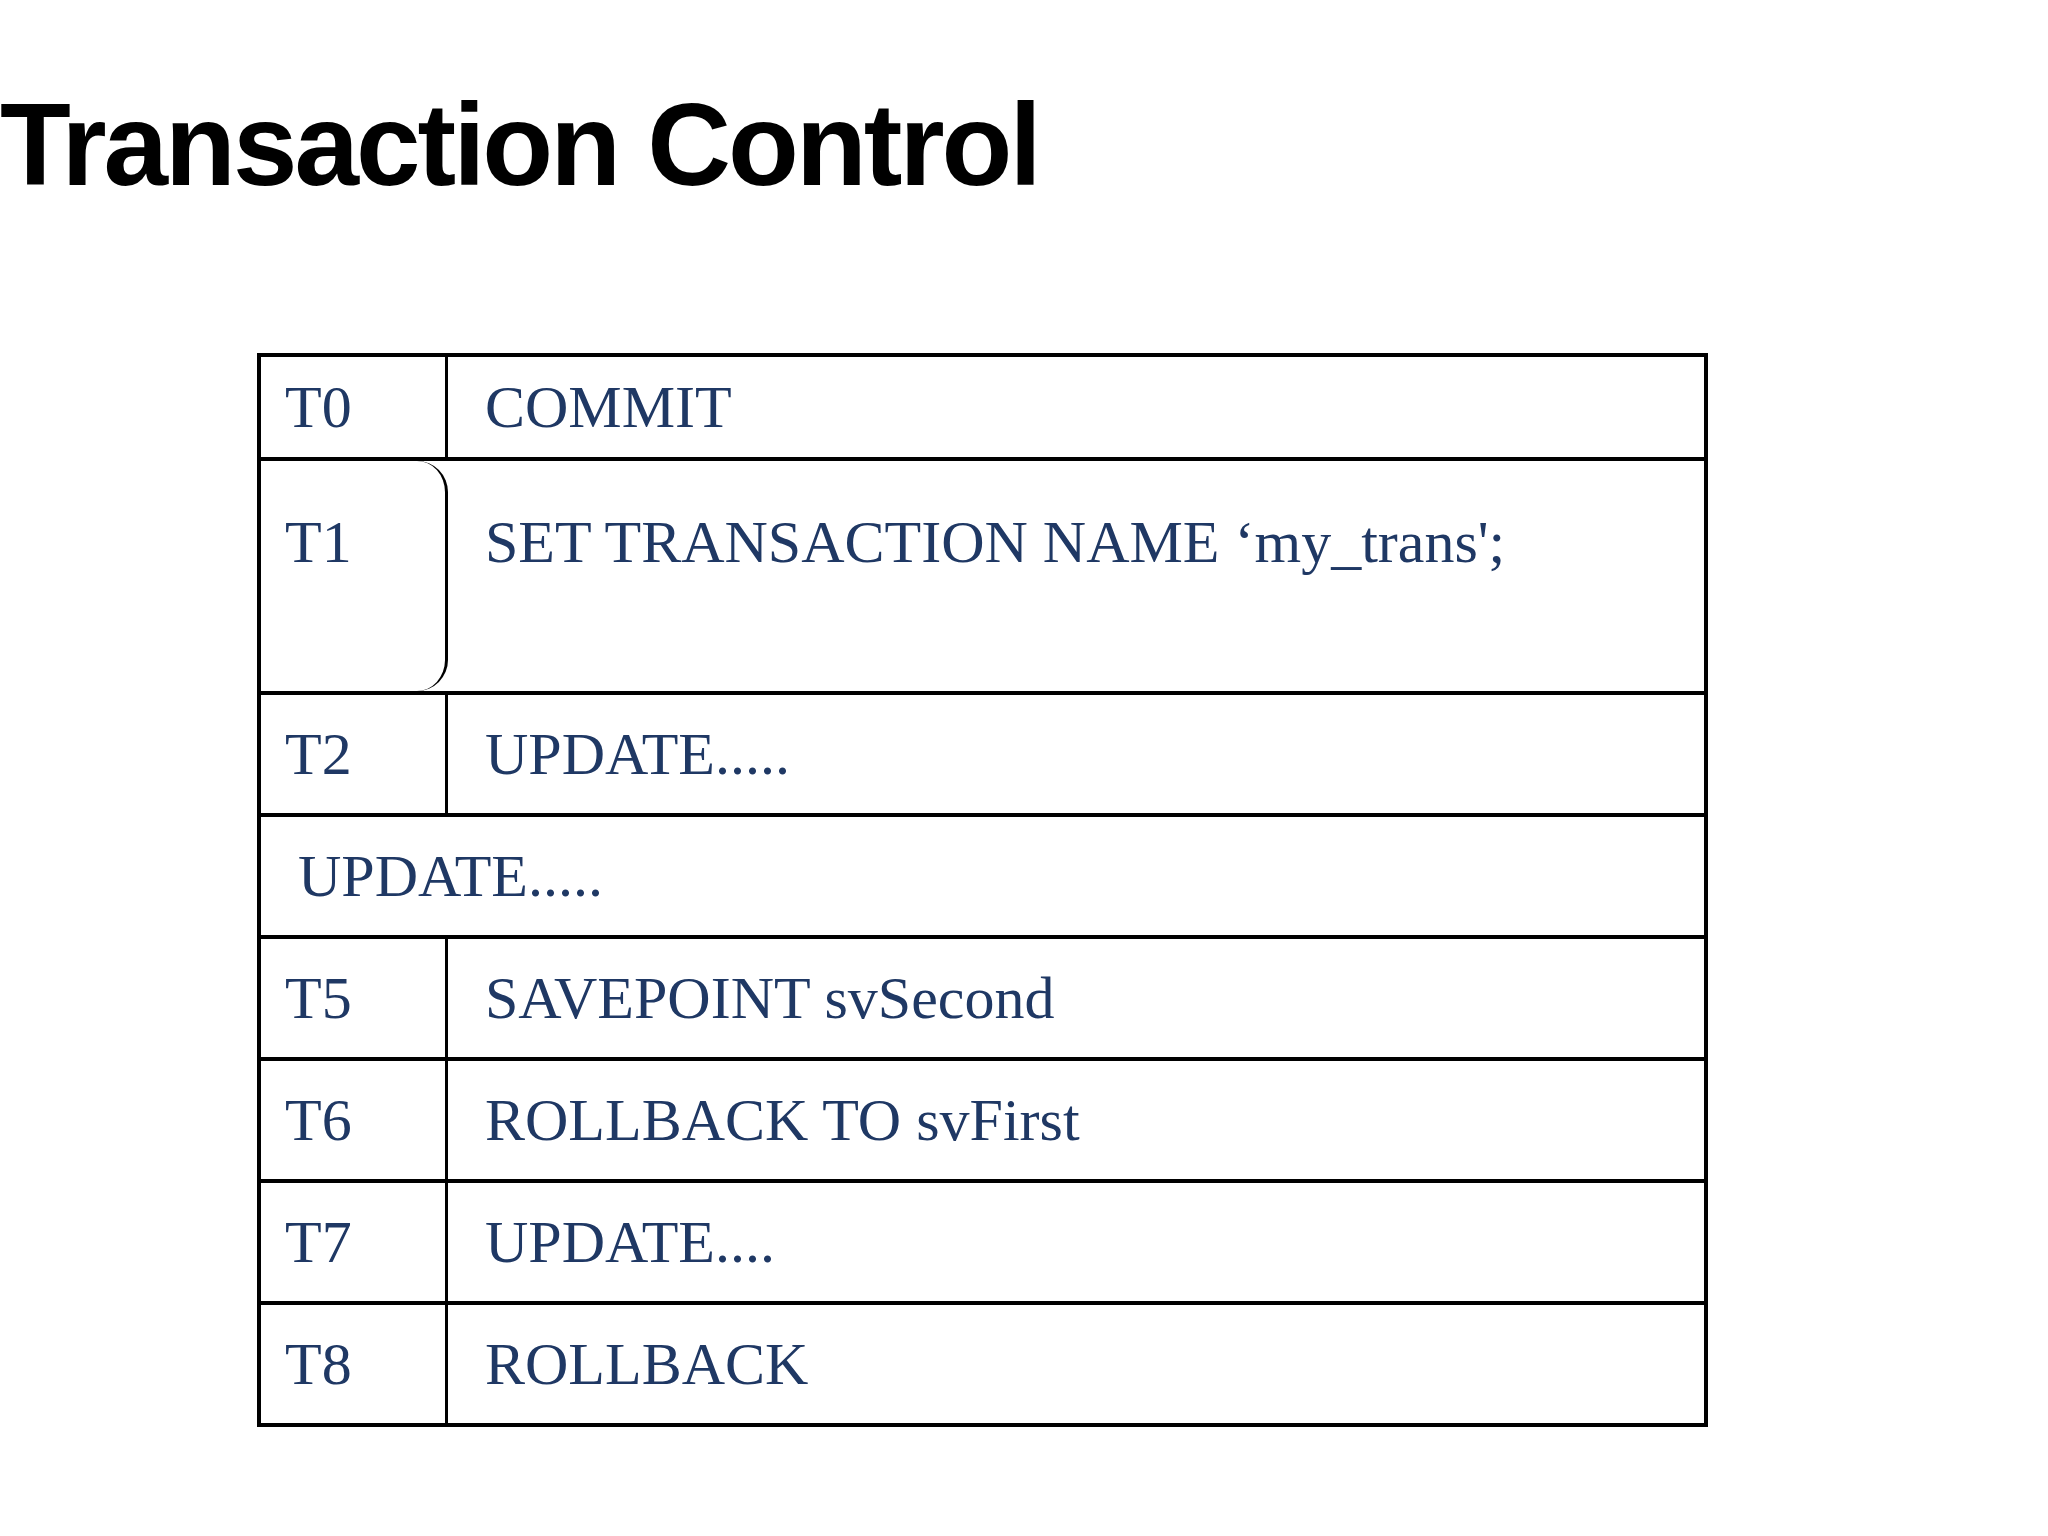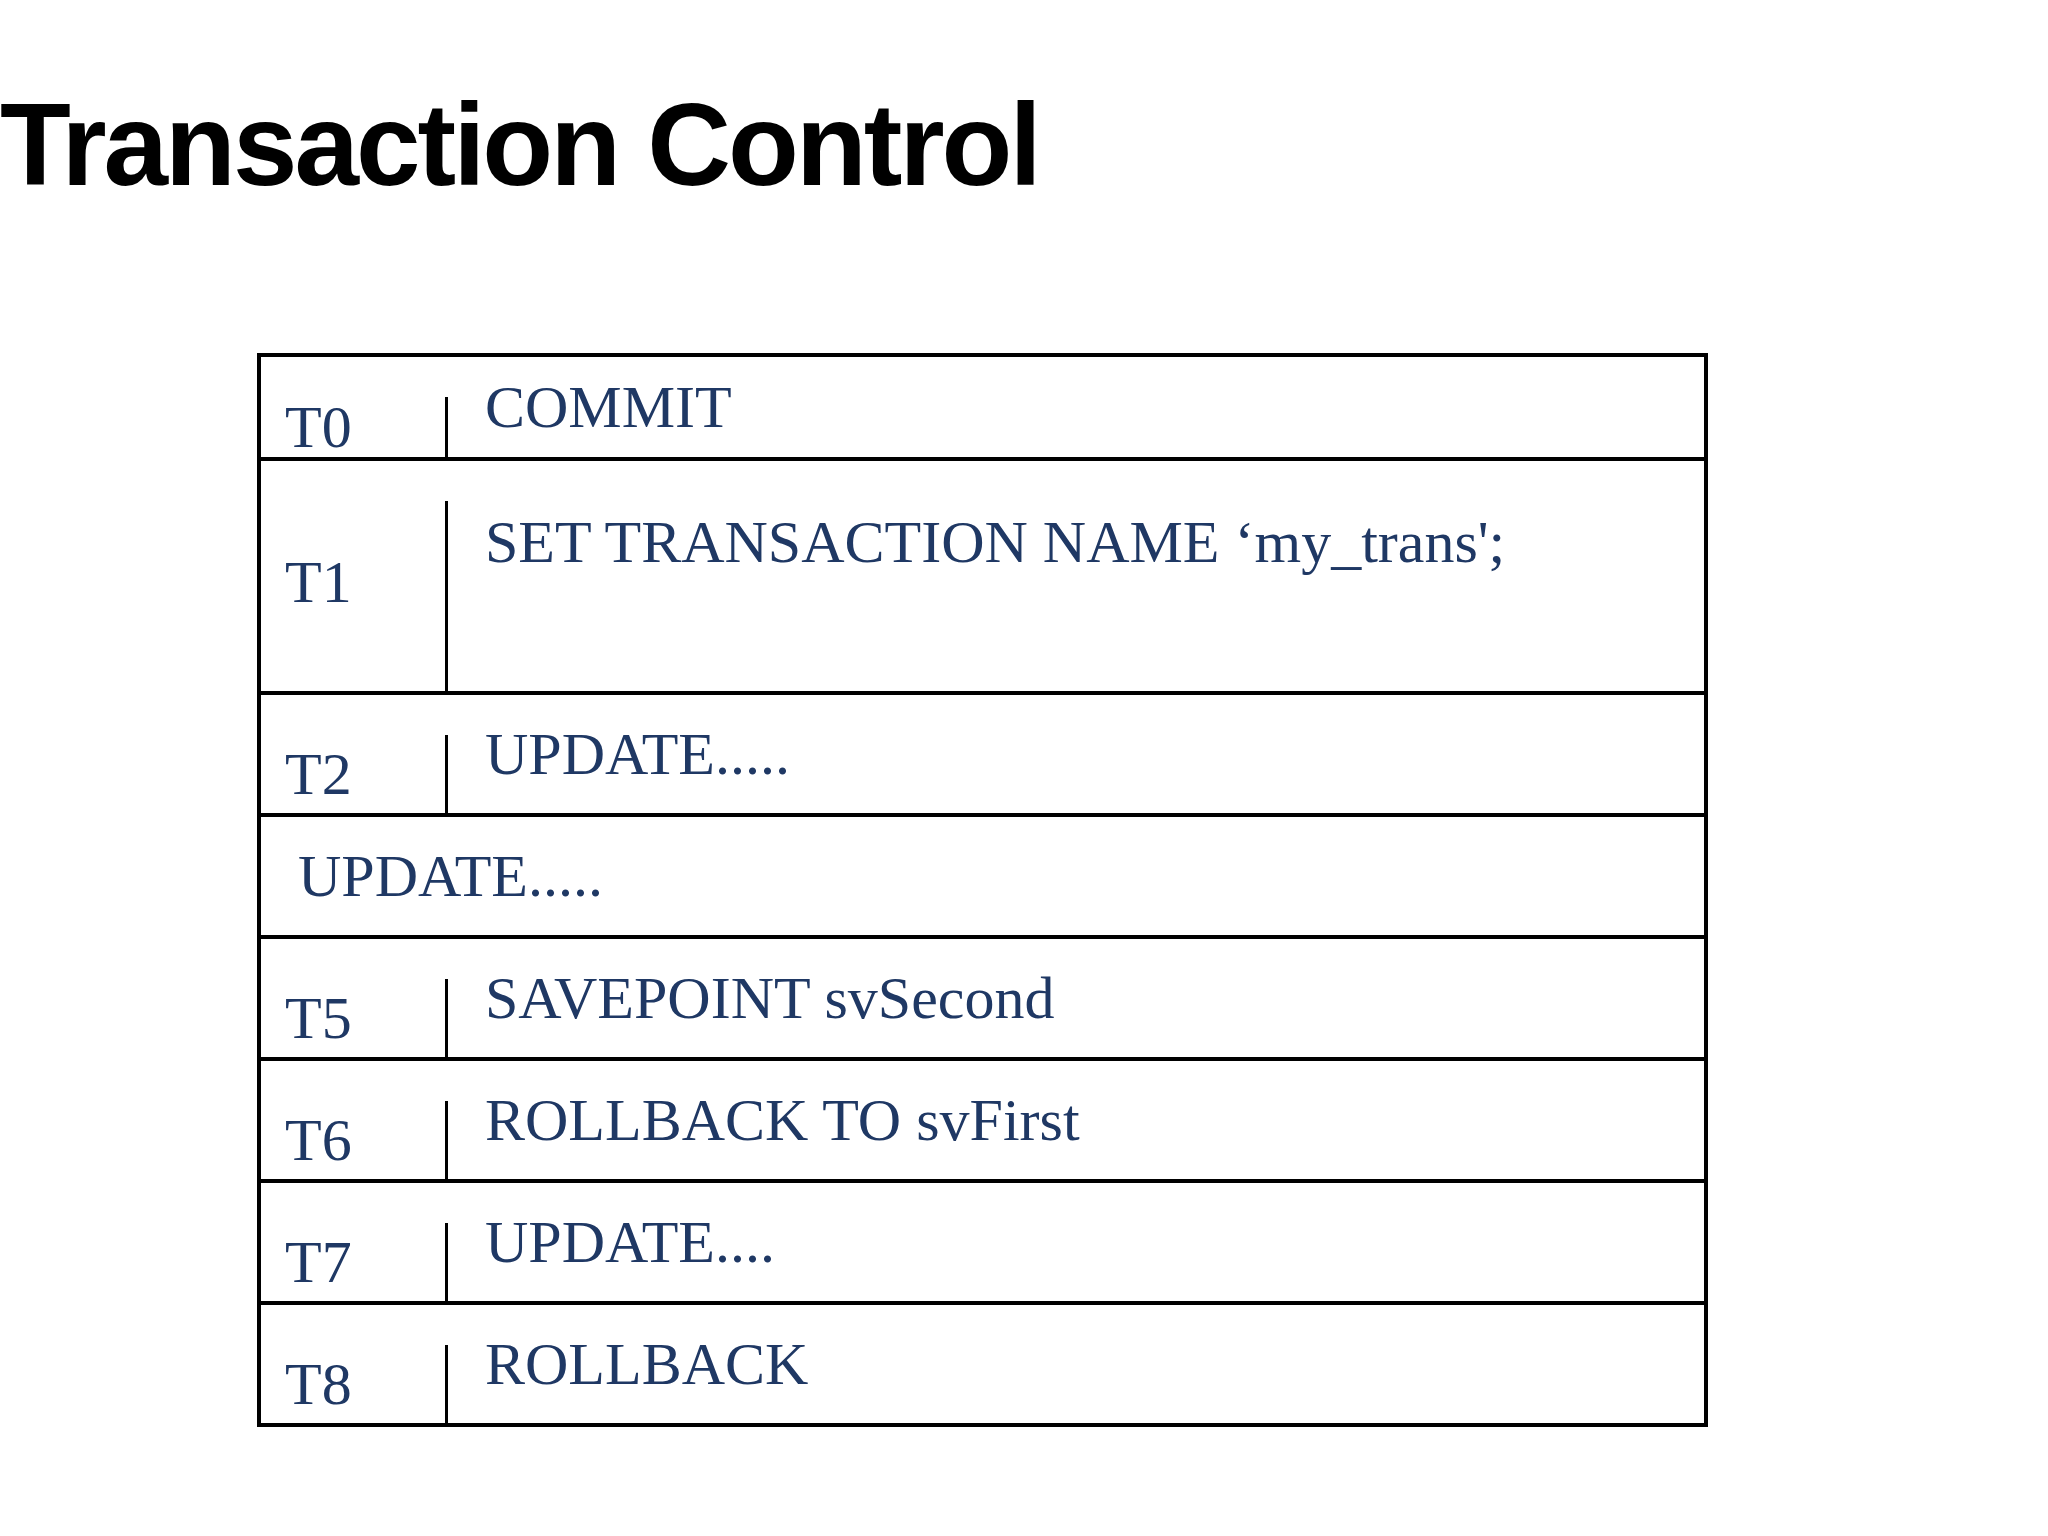--- a/index.html
+++ b/index.html
@@ -65,30 +65,30 @@
     color: var(--text);
     white-space: pre-wrap;
     overflow: hidden;
     line-height: 1.1;
   }
   .cell.time {
     width: 187px;
     flex: 0 0 187px;
     border-right: 3px solid var(--border);
     padding-left: 24px;
-    margin-top: 40px;
   }
   .cell.cmd {
     flex: 1 1 auto;
     padding-left: 37px;
     padding-right: 20px;
   }
   .row.tall .cell {
     align-items: flex-start;
     padding-top: 48px;
+    border-radius: 31px;
   }
 </style>
 </head>
 <body>
 
 <div class="slide">
   <h1 class="slide-title">Transaction Control</h1>
 
   <div class="txn-table">
   <div class="row first">

